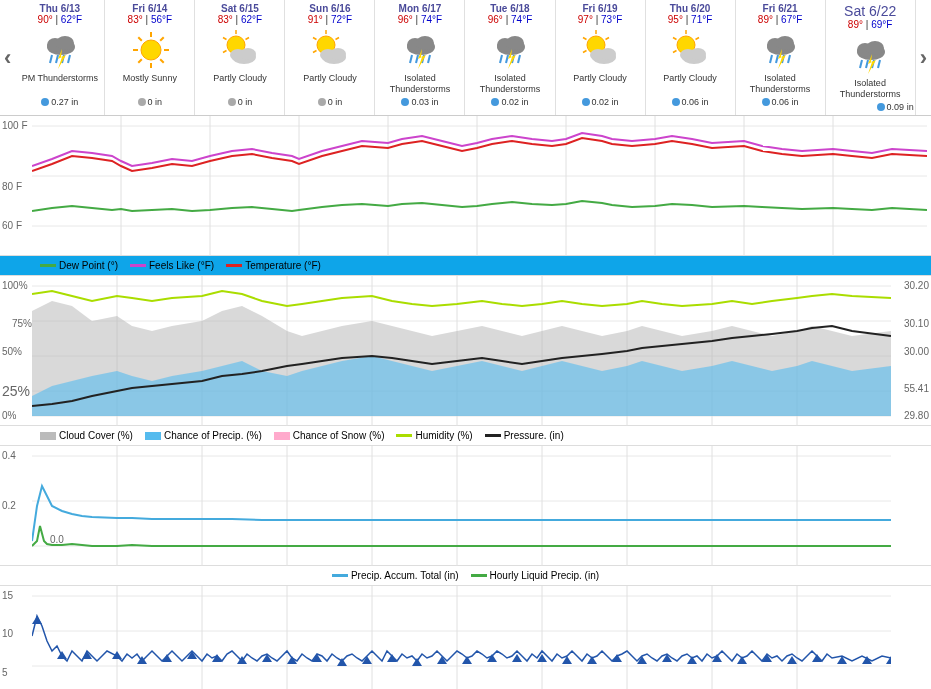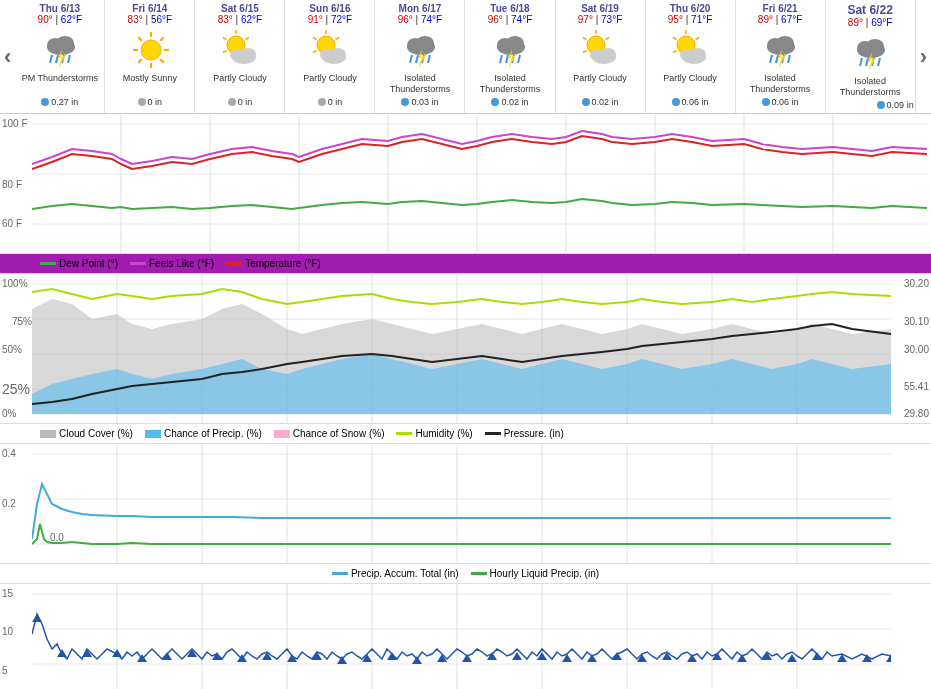--- a/index.html
+++ b/index.html
@@ -181,21 +181,21 @@
           </div>
       <div style="font-size:9px;color:#333;line-height:1.2;min-height:24px;">Isolated Thunderstorms</div>
       <div style="font-size:9px;color:#333;display:flex;align-items:center;justify-content:center;gap:2px;">
         <svg width="8" height="8">
               <circle cx="4" cy="4" r="4" fill="#4499dd"></circle>
             </svg>
         0.02 in
       </div>
     </div>
         <div style="flex: 1 1 0%; text-align: center; padding: 3px 1px; border-right: 1px solid rgb(224, 224, 224); min-width: 0px;">
-      <div style="color:#4a4a9a;font-weight:bold;font-size:10px;">Sat 6/19</div>
+      <div style="color:#4a4a9a;font-weight:bold;font-size:10px;">Fri 6/19</div>
       <div style="font-size:10px;color:#333;">
         <span style="color:#cc0000;">97°</span> | <span style="color:#0000cc;">73°F</span>
       </div>
       <div style="width:44px;height:44px;margin:2px auto;">
             <svg width="46" height="46" viewBox="0 0 46 46">
       <circle cx="18" cy="18" r="9" fill="#FFD700" stroke="#FFA500" stroke-width="1"></circle>
       <line x1="27.526279441628827" y1="12.5" x2="30.99038105676658" y2="10.5" stroke="#FFA500" stroke-width="1.5"></line>
               <line x1="27.526279441628827" y1="23.5" x2="30.99038105676658" y2="25.5" stroke="#FFA500" stroke-width="1.5"></line>
               <line x1="18" y1="29" x2="18" y2="33" stroke="#FFA500" stroke-width="1.5"></line>
               <line x1="8.473720558371173" y1="23.5" x2="5.00961894323342" y2="25.5" stroke="#FFA500" stroke-width="1.5"></line>
@@ -262,21 +262,21 @@
           </div>
       <div style="font-size:9px;color:#333;line-height:1.2;min-height:24px;">Isolated Thunderstorms</div>
       <div style="font-size:9px;color:#333;display:flex;align-items:center;justify-content:center;gap:2px;">
         <svg width="8" height="8">
               <circle cx="4" cy="4" r="4" fill="#4499dd"></circle>
             </svg>
         0.06 in
       </div>
     </div>
         <div style="flex: 1 1 0%; text-align: center; padding: 3px 1px; border-right: 1px solid rgb(224, 224, 224); min-width: 0px;">
-      <div style="color:#4a4a9a;font-weight:bold;font-size:12px;">Sat 6/22</div>
+      <div style="color:#4a4a9a;font-weight:normal;font-size:14px;">Sat 6/22</div>
       <div style="font-size:10px;color:#333;">
         <span style="color:#cc0000;">89°</span> | <span style="color:#0000cc;">69°F</span>
       </div>
       <div style="width:44px;height:44px;margin:2px auto;">
             <svg width="46" height="46" viewBox="0 0 46 46">
       <ellipse cx="23" cy="20" rx="14" ry="8" fill="#888"></ellipse>
       <ellipse cx="17" cy="18" rx="8" ry="7" fill="#888"></ellipse>
       <ellipse cx="27" cy="16" rx="9" ry="7" fill="#888"></ellipse>
 
       <line x1="14" y1="28" x2="12" y2="36" stroke="#4499dd" stroke-width="2"></line>
@@ -321,21 +321,21 @@
       <line x1="801" y1="0" x2="801" y2="140" stroke="#e0e0e0" stroke-width="1"></line>
 
       <polyline fill="none" stroke="#dd2222" stroke-width="2" points="0,55 20,48 40,40 60,42 80,45 89,50 100,55 120,52 140,48 160,50 178,45 200,40 220,38 240,42 260,45 267,48 290,40 310,35 330,30 356,32 370,28 390,25 410,30 430,35 445,32 460,28 480,25 500,28 520,30 534,28 550,22 570,25 580,28 600,30 623,28 640,25 660,28 680,32 712,30 730,35 750,38 770,40 801,38 820,40 840,42 860,38 895,40"></polyline>
 
       <polyline fill="none" stroke="#cc44cc" stroke-width="2" points="0,50 20,43 40,35 60,37 80,40 89,45 100,50 120,47 140,43 160,45 178,40 200,35 220,33 240,37 260,40 267,43 290,35 310,30 330,25 356,27 370,23 390,20 410,25 430,30 445,27 460,23 480,20 500,23 520,25 534,23 550,17 570,20 580,23 600,25 623,23 640,20 660,23 680,27 712,25 730,30 750,33 770,35 801,33 820,35 840,37 860,33 895,35"></polyline>
 
       <polyline fill="none" stroke="#44aa44" stroke-width="2" points="0,95 20,92 40,90 60,92 80,94 89,93 100,95 120,94 140,93 160,95 178,94 200,92 220,91 240,93 260,95 267,94 290,91 310,89 330,88 356,90 370,88 390,87 410,89 430,91 445,90 460,88 480,86 500,88 520,89 534,88 550,85 570,87 580,89 600,91 623,90 640,88 660,89 680,91 712,90 730,91 750,92 770,93 801,92 820,93 840,94 860,92 895,94"></polyline>
     </svg>
   </div>
 
-  <div class="legend" style="background:#a21caf;padding:4px 40px;border-bottom:1px solid #ddd;">
+  <div class="legend" style="background:#0ea5e9;padding:4px 40px;border-bottom:1px solid #ddd;">
     <div class="legend-item">
       <div class="legend-line" style="background:#44aa44;"></div>
       <span>Dew Point (°)</span>
     </div>
     <div class="legend-item">
       <div class="legend-line" style="background:#cc44cc;"></div>
       <span>Feels Like (°F)</span>
     </div>
     <div class="legend-item">
       <div class="legend-line" style="background:#dd2222;"></div>

